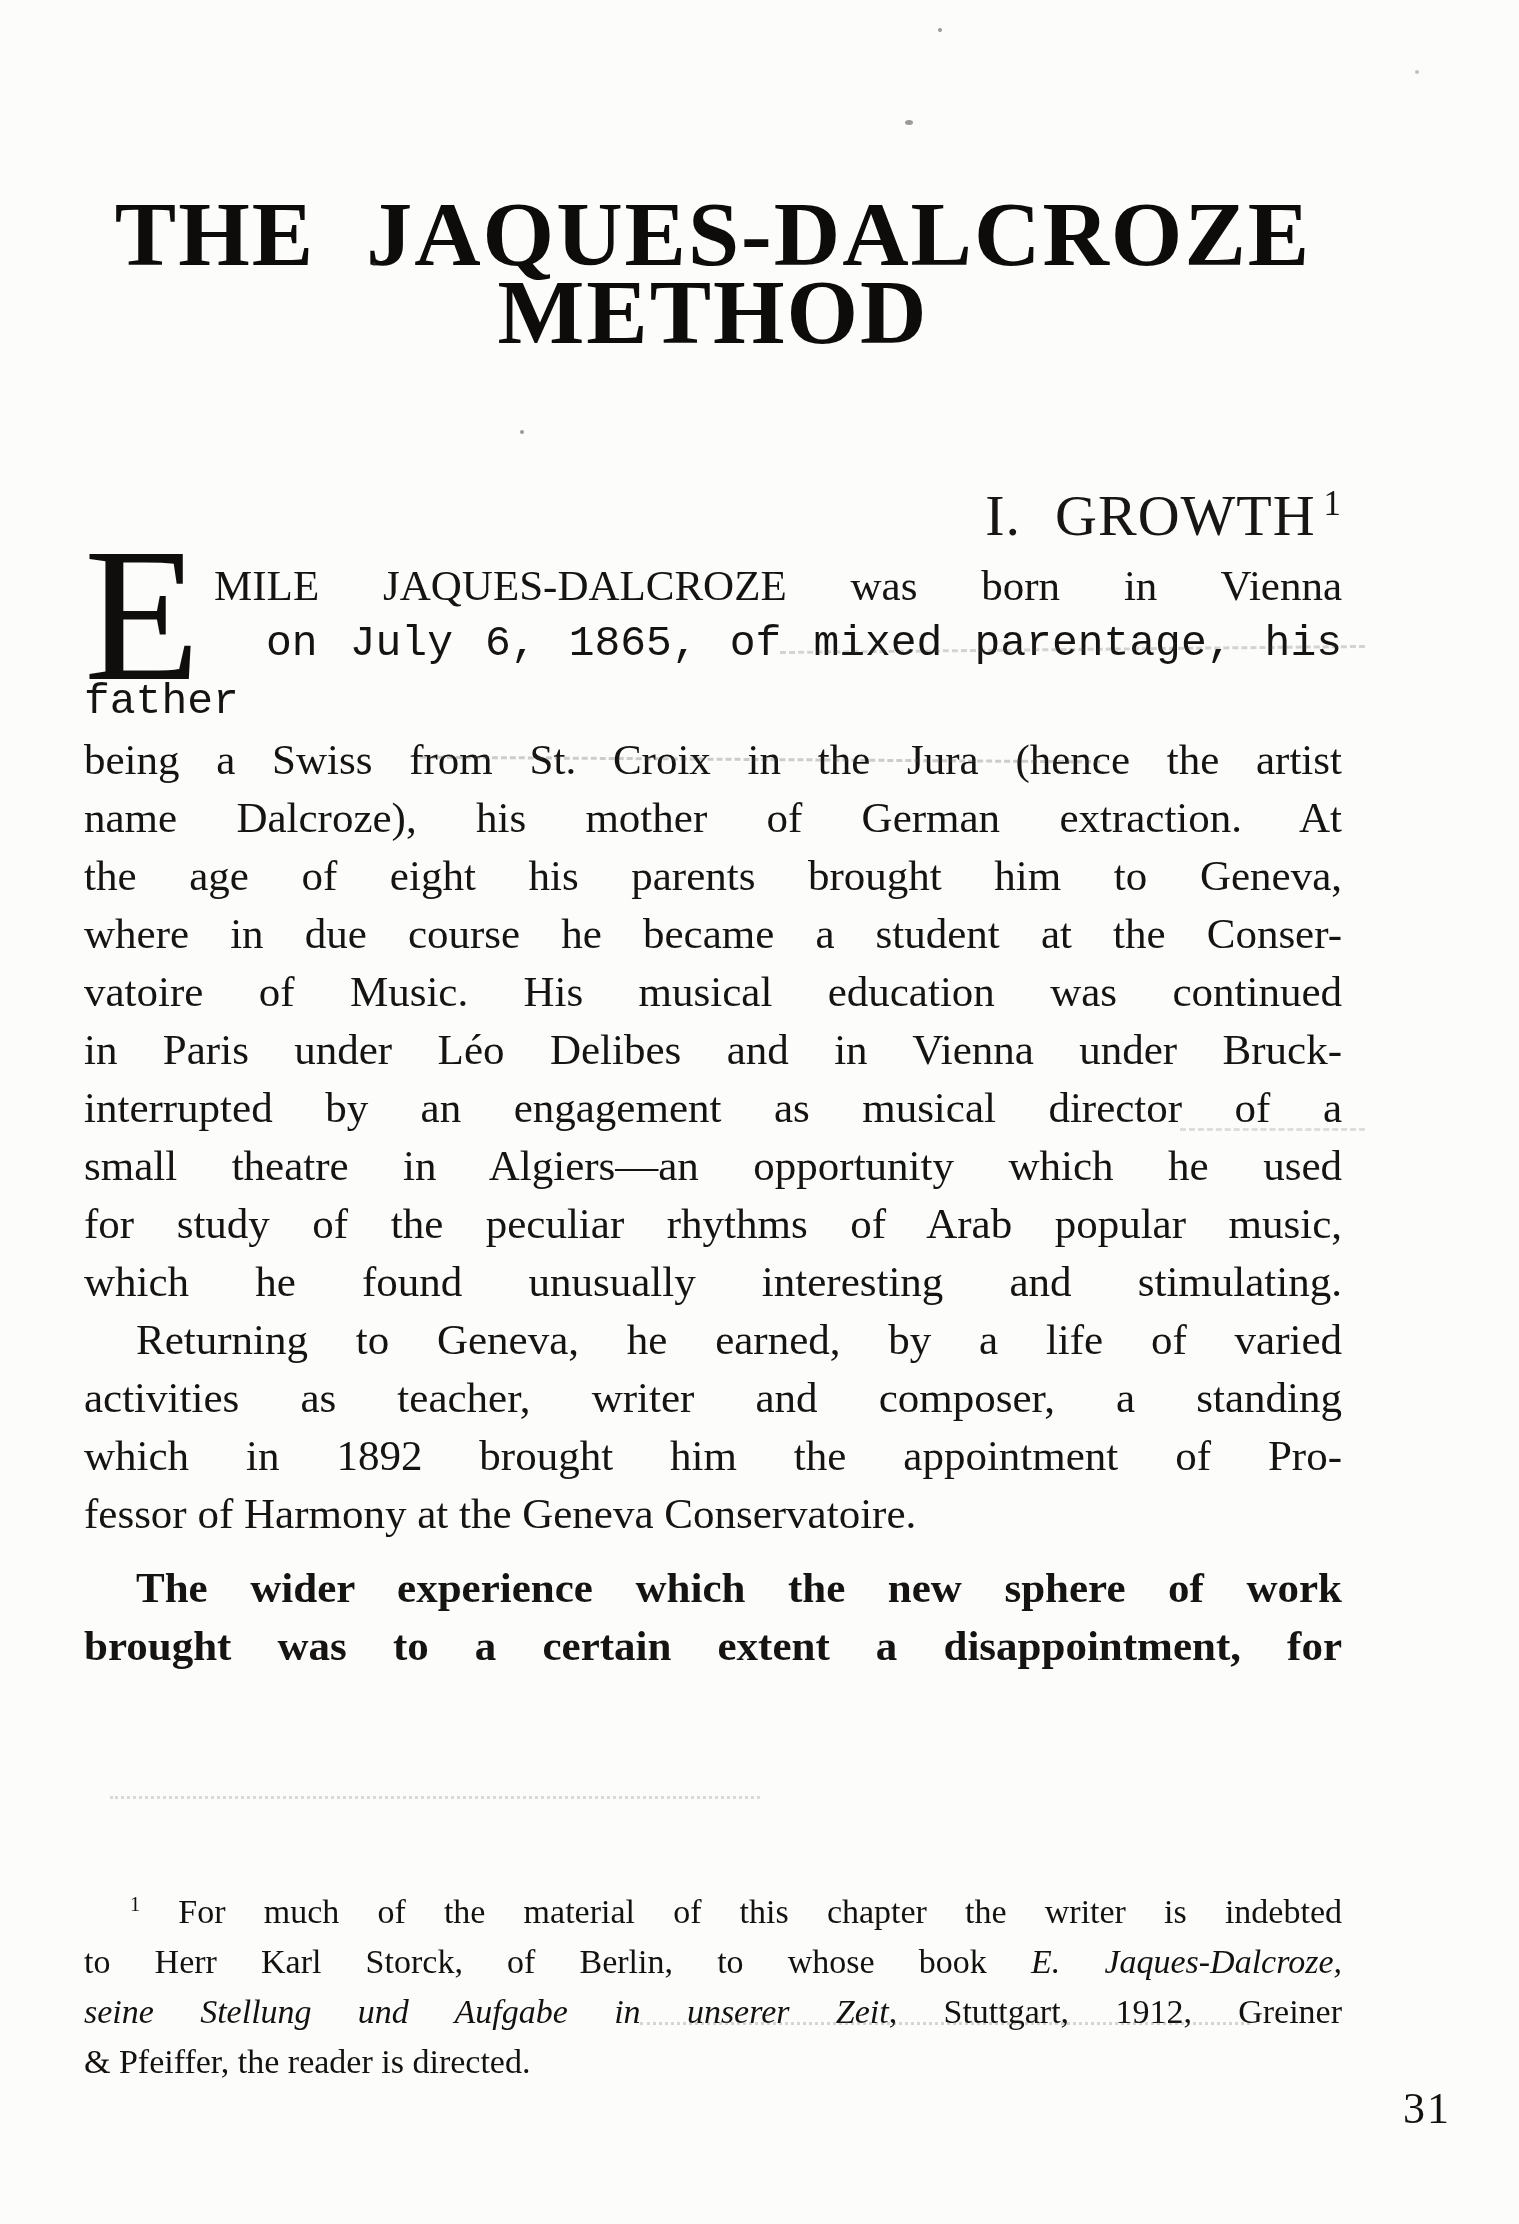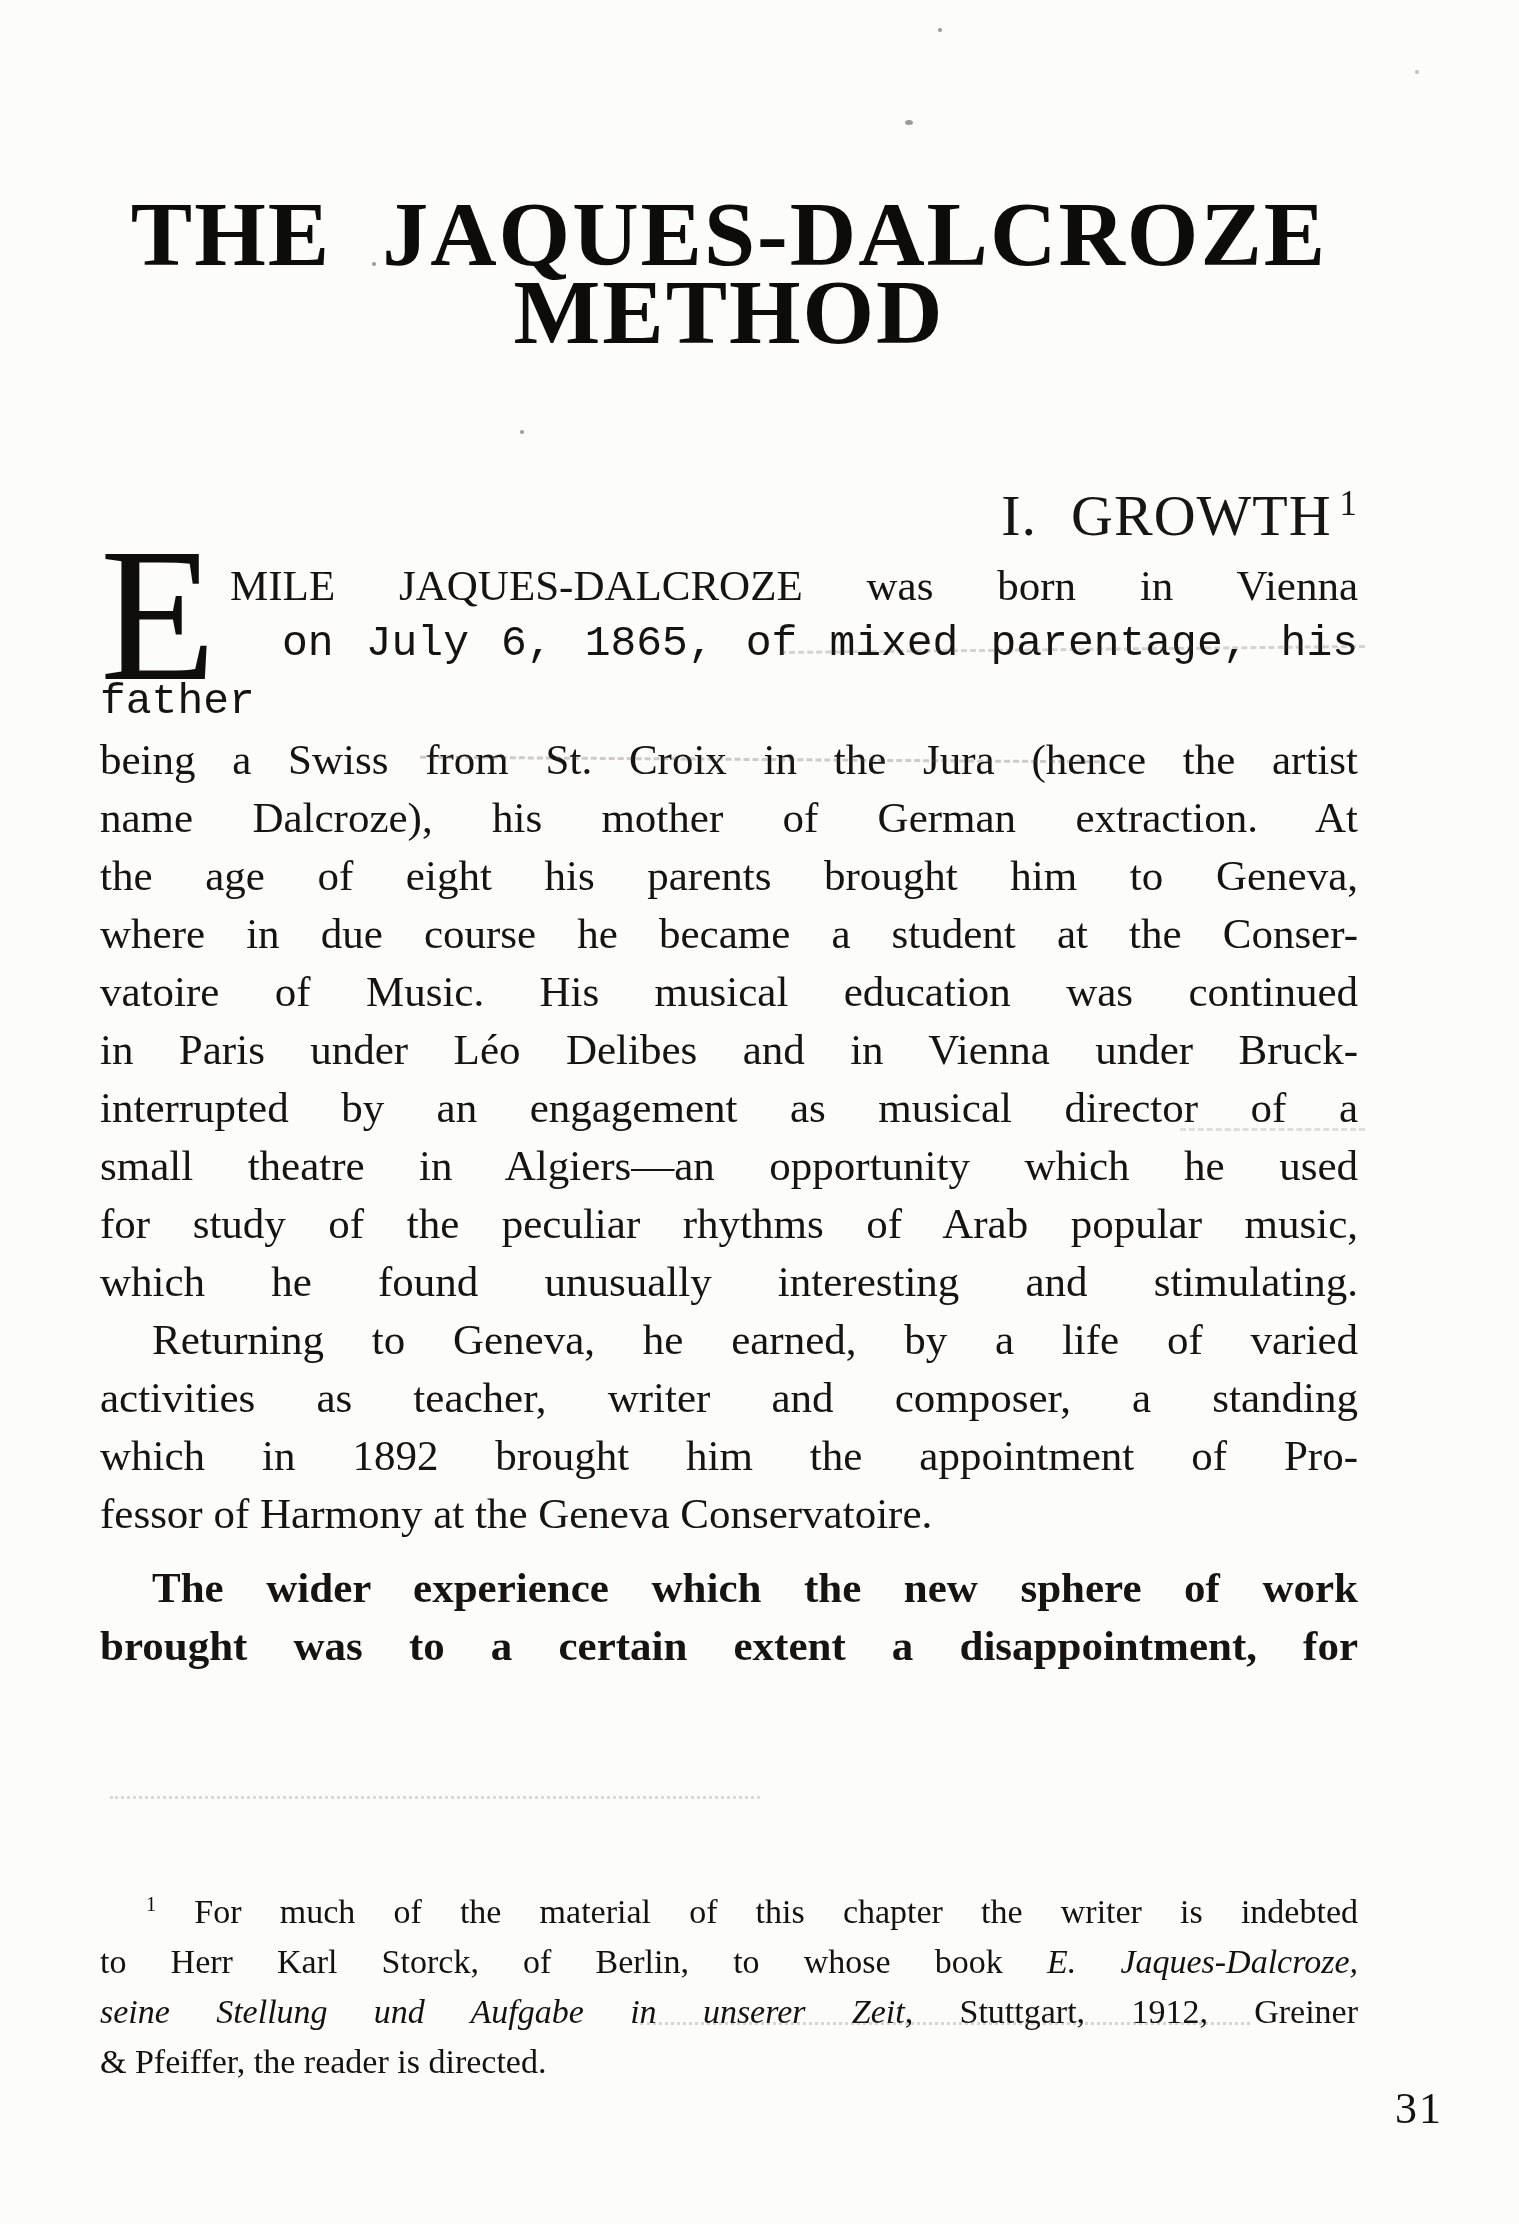--- a/index.html
+++ b/index.html
@@ -9,21 +9,21 @@
     width: 1519px;
     height: 2224px;
     margin: 0 auto;
     background: #fcfcfa;
     color: #121110;
     font-family: "Liberation Serif", "DejaVu Serif", serif;
     overflow: hidden;
   }
   .content {
     position: absolute;
-    left: 100px;
+    left: 84px;
     top: 195px;
     width: 1258px;
   }
   .title-block {
     text-align: center;
     font-weight: bold;
     font-size: 92px;
     line-height: 78px;
     letter-spacing: 2px;
     word-spacing: 26px;
@@ -78,21 +78,21 @@
     margin-top: 212px;
     font-size: 34px;
     color: #14120f;
   }
   .footnote .line { line-height: 50px; }
   .footnote .fn-indent { text-indent: 38px; }
   .fn-italic { font-style: italic; }
   .page-number {
     position: absolute;
     top: 2083px;
-    right: 76px;
+    right: 68px;
     font-size: 44px;
     letter-spacing: 2px;
     color: #14120f;
   }
   
   .smudge {
     position: absolute;
     pointer-events: none;
   }
   .smudge-line {

